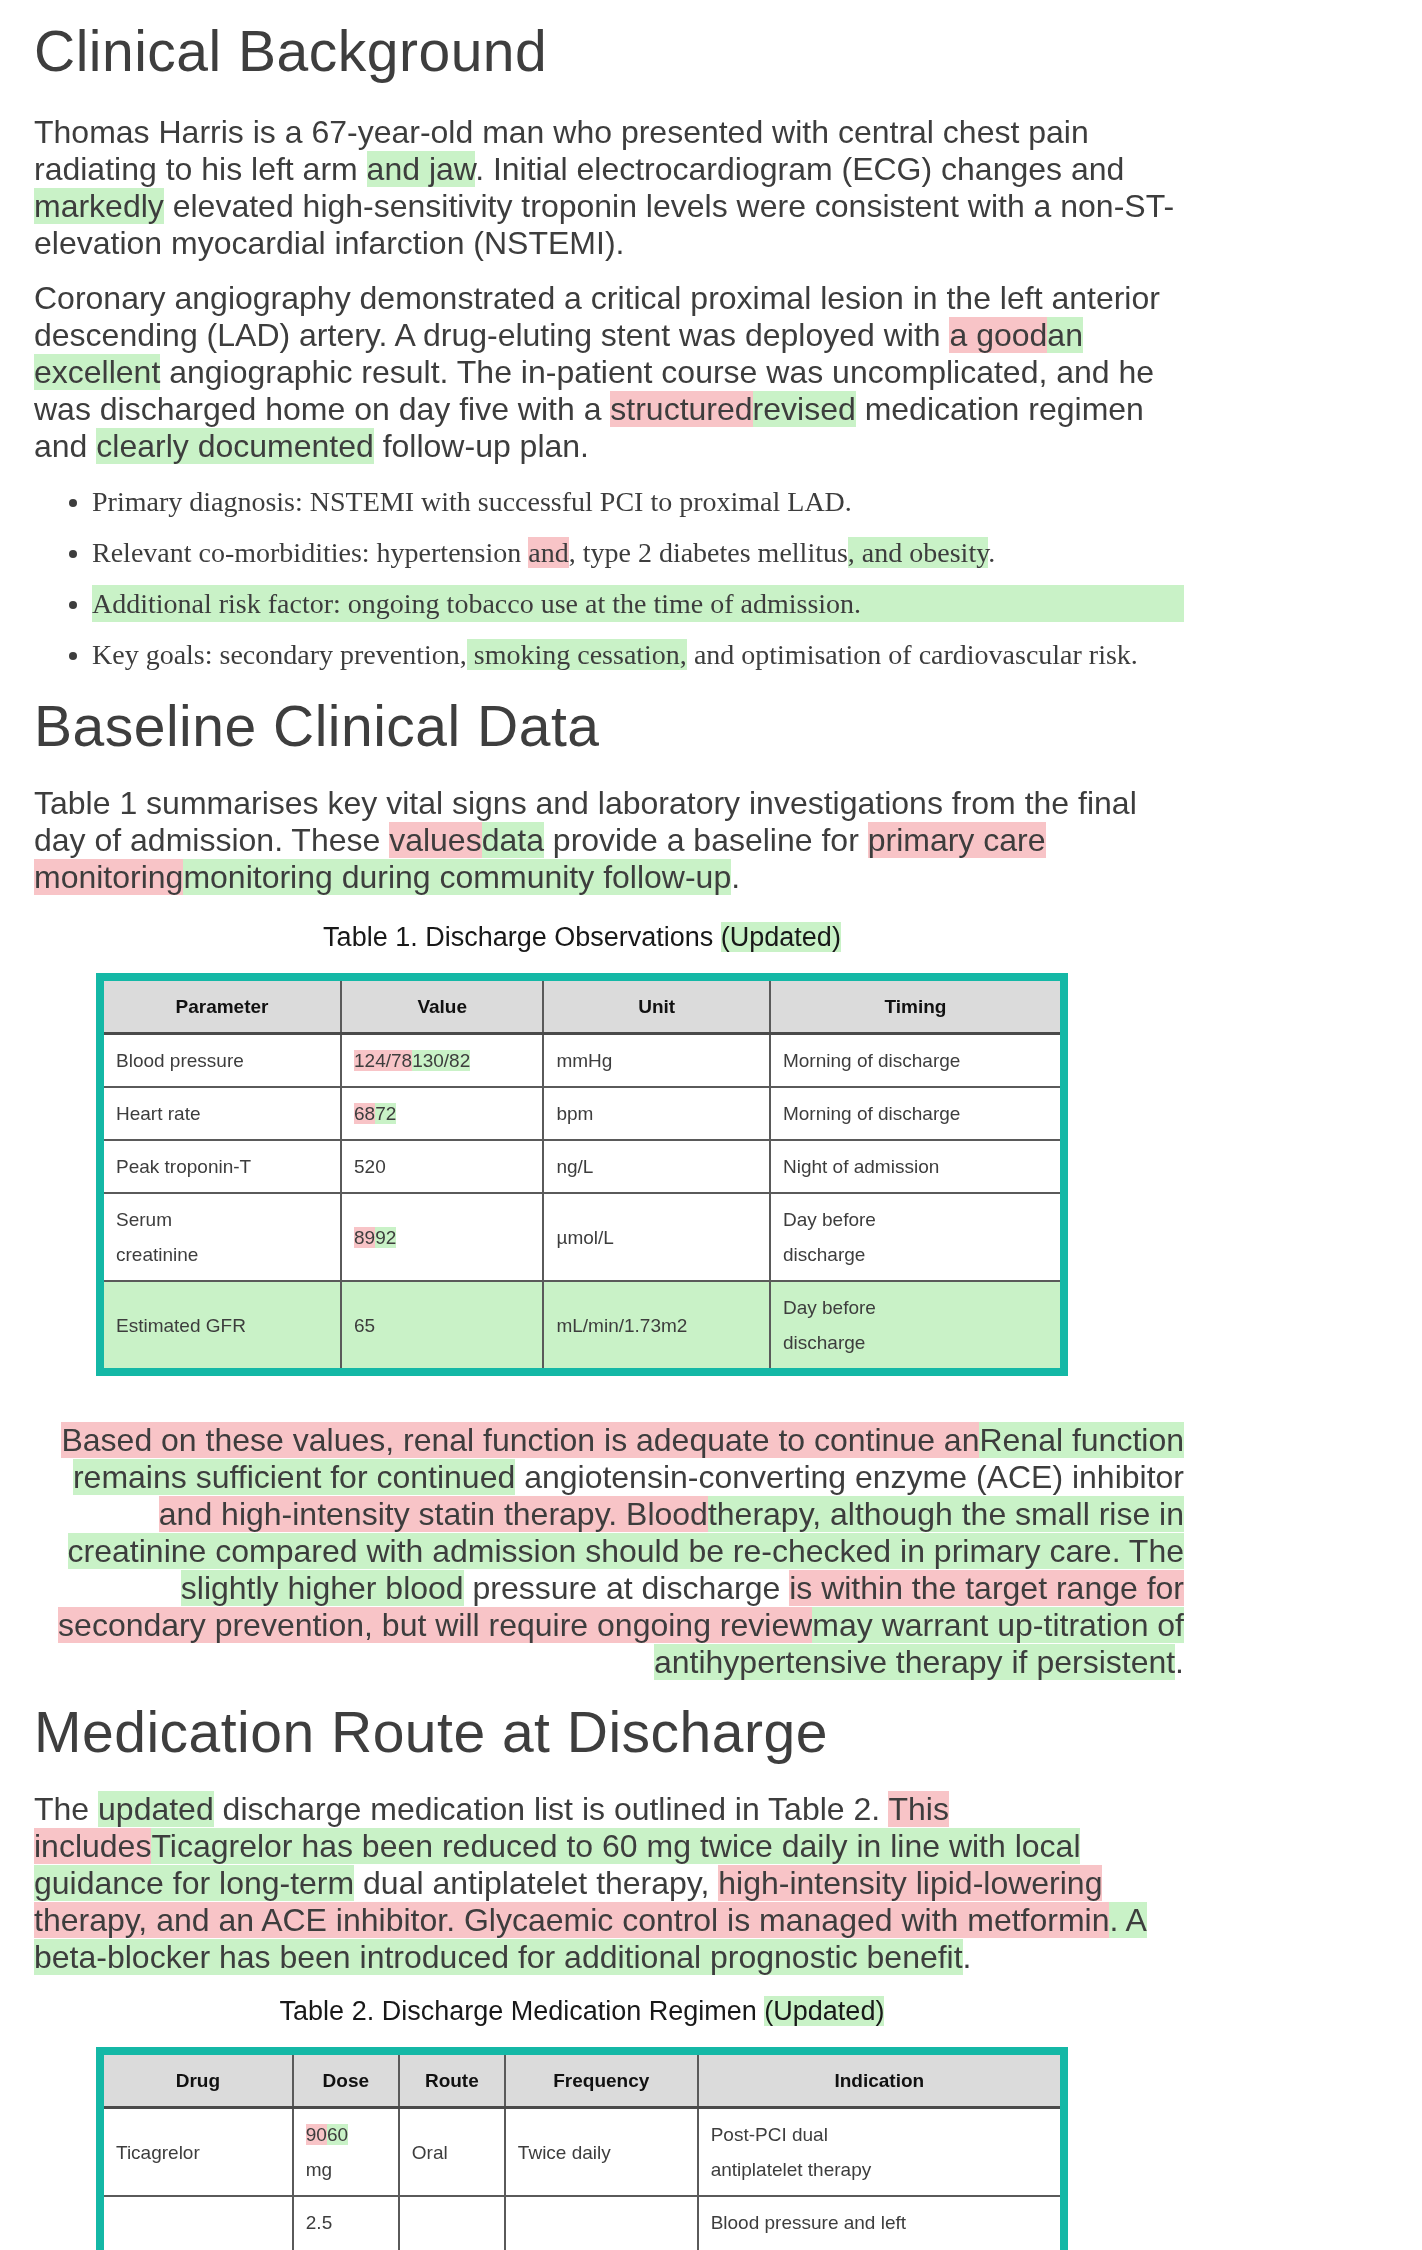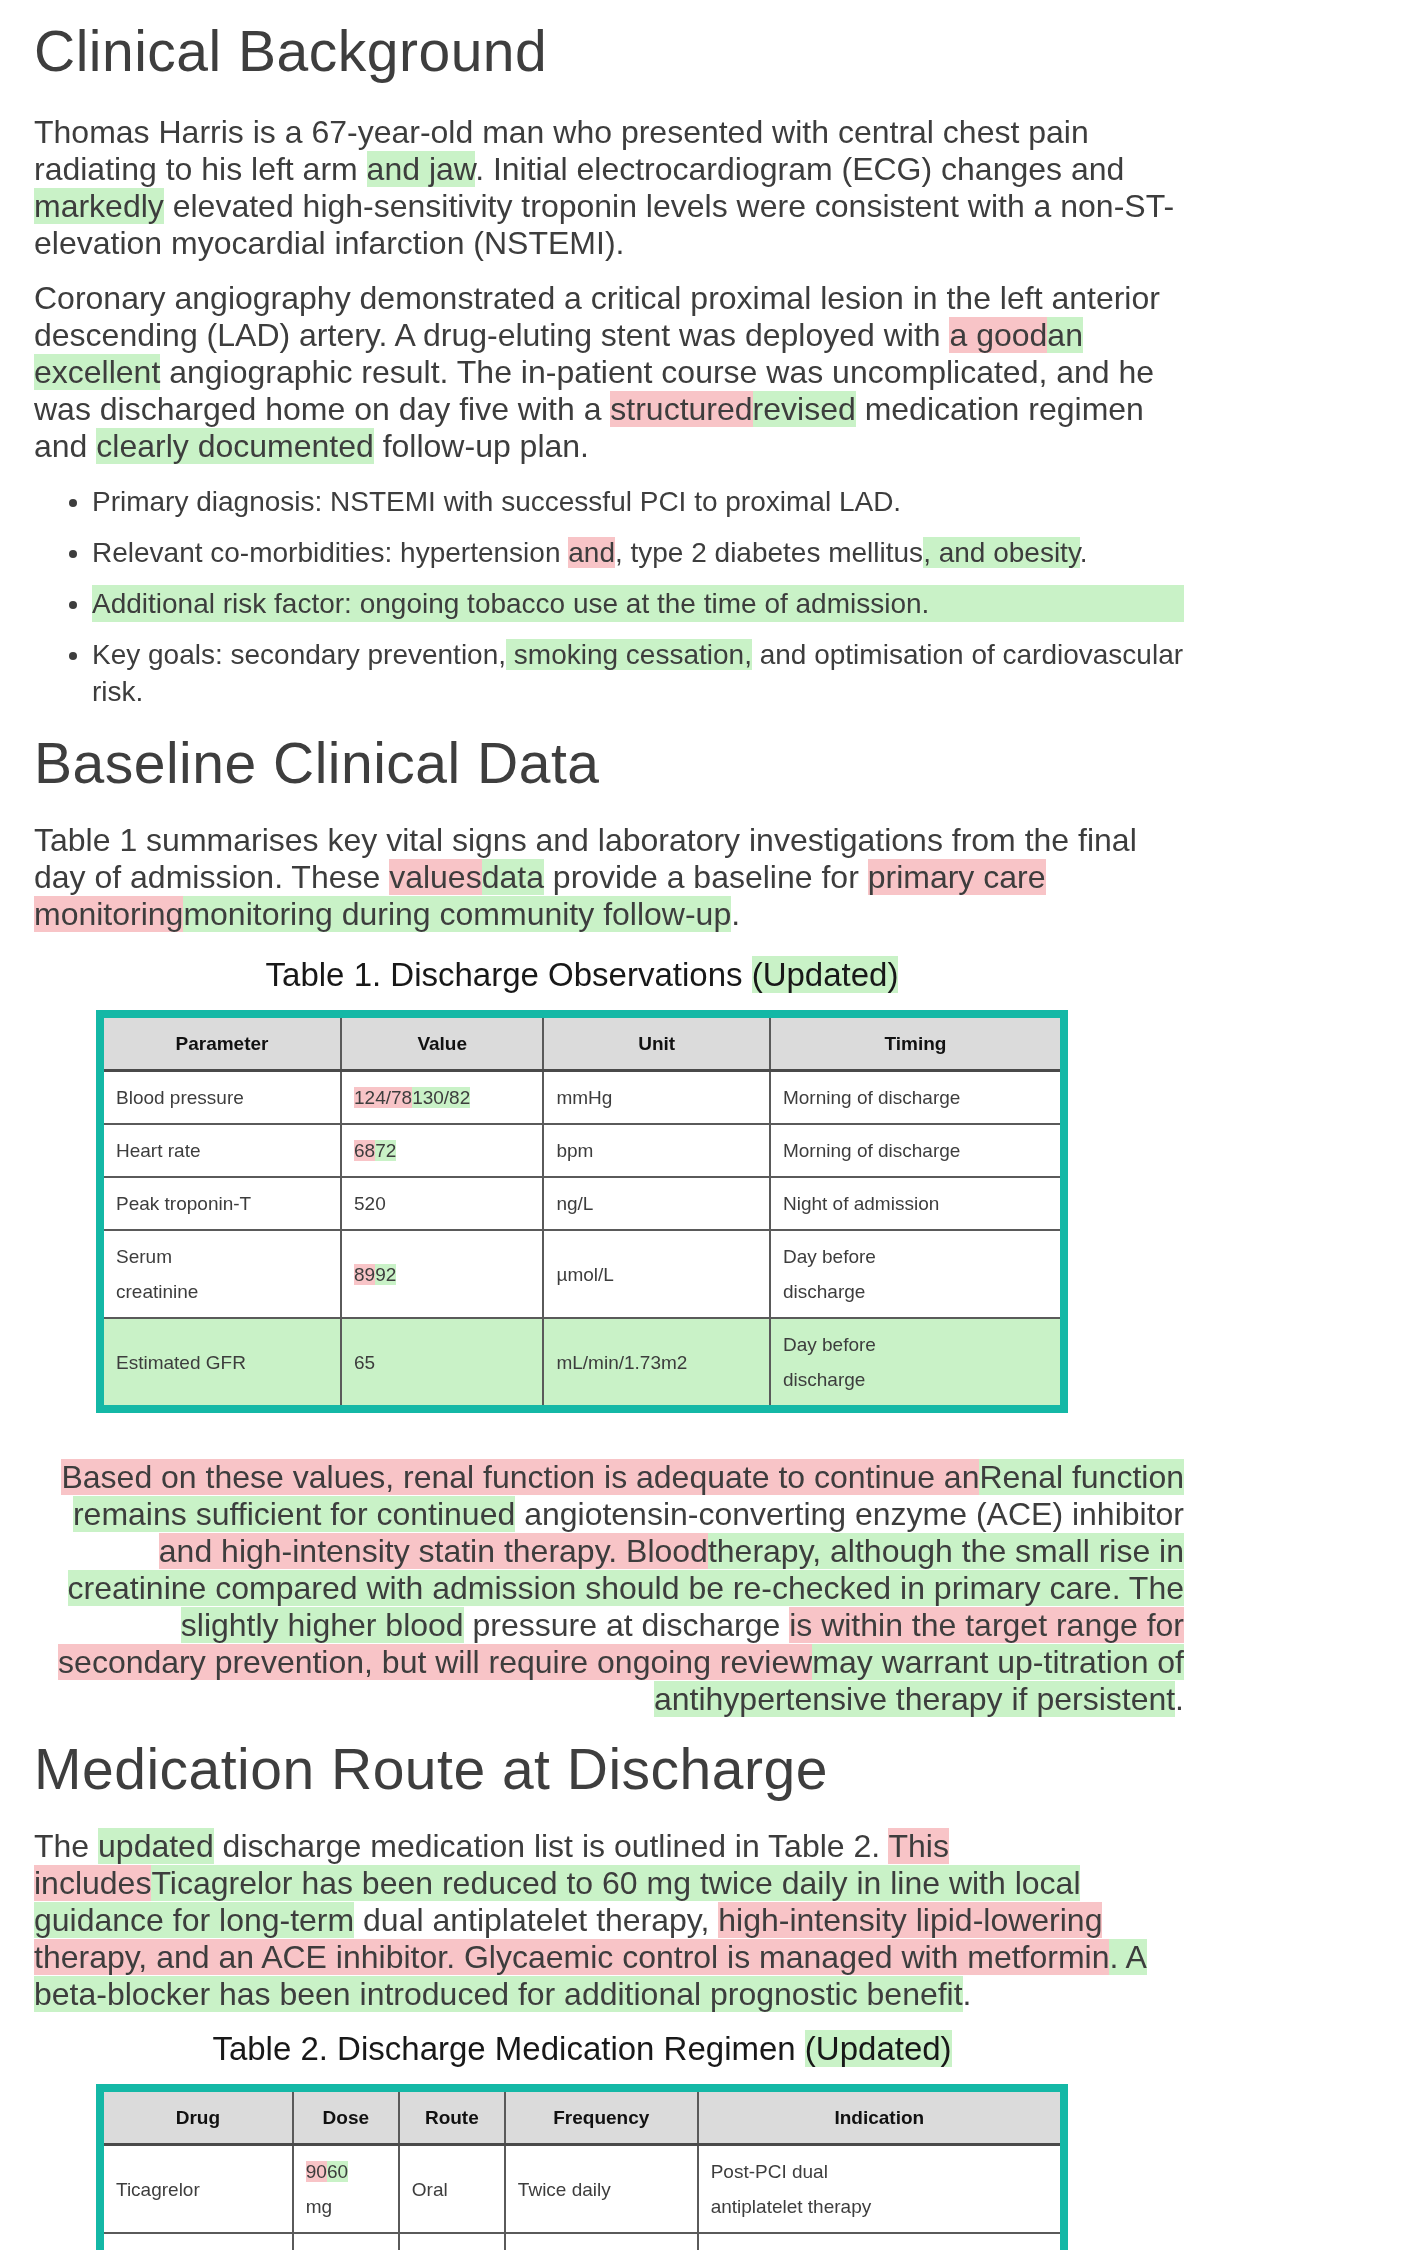--- a/index.html
+++ b/index.html
@@ -30,33 +30,34 @@
     color: var(--body-text, #3d3d3d);
   }
   p.min4 { min-height: 148px; }
   p.min3 { min-height: 111px; }
   p.min6 { min-height: 222px; text-align: right; }
   p.min5 { min-height: 185px; }
   p.gap-top { margin-top: 46px; }
   ul.bullets {
     margin: 14px 0 20px 0;
     padding-left: 58px;
+    font-family: Liberation Serif, serif;
   }
   ul.bullets li {
     font-size: 28px;
     line-height: 37px;
     margin-bottom: 14px;
   }
   .seg.ins { background: var(--ins, #c9f2c7); }
   .seg.del { background: var(--del, #f8c4c7); }
   .seg.block { display: block; }
   .table-block { margin: 24px 0 0 62px; width: 972px; }
   .table-block.second { margin-top: 16px; }
   .caption {
-    font-size: 33px;
+    font-size: 27px;
     line-height: 35px;
     color: #181818;
     text-align: center;
     margin-bottom: 18px;
   }
   table.data-table {
     border-collapse: collapse;
     width: 972px;
     table-layout: fixed;
     font-size: 19px;

